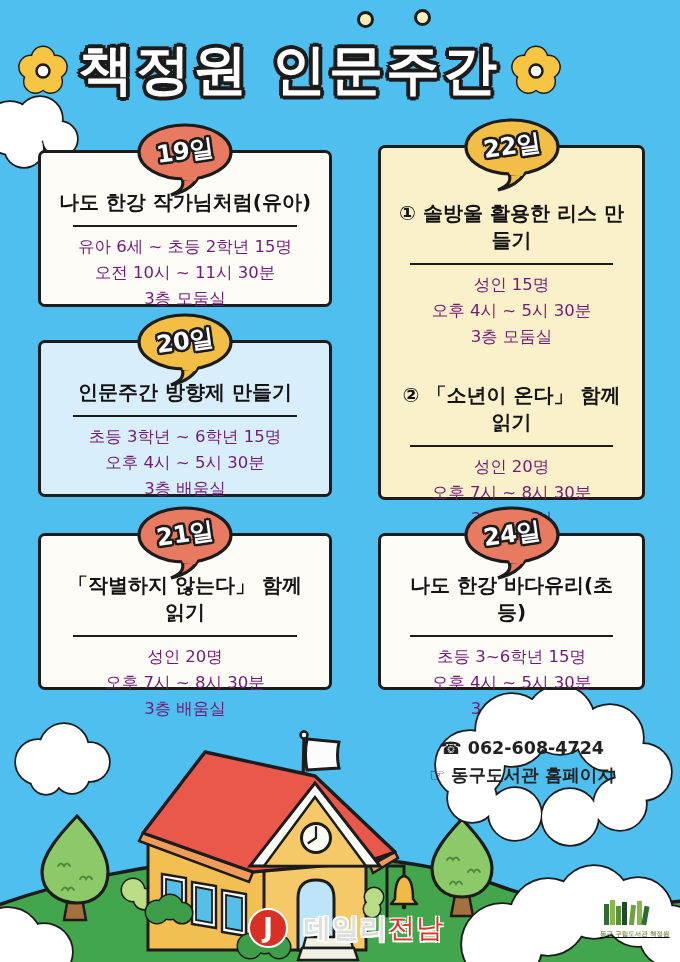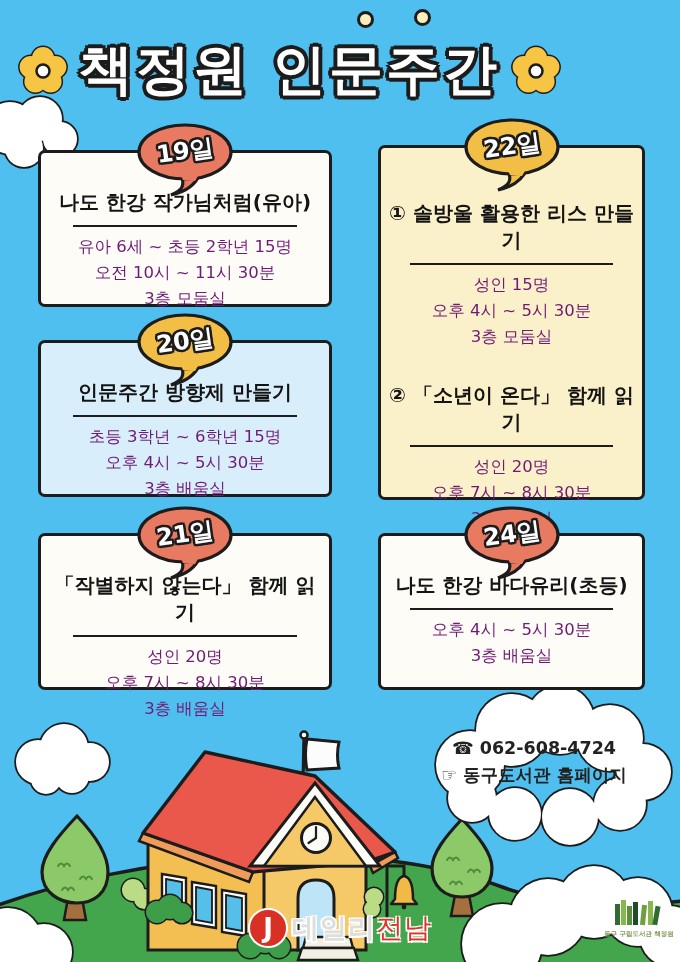--- a/index.html
+++ b/index.html
@@ -29,21 +29,21 @@
     text-align:center;
   }
   .card.white{background:#FDFCF7;}
   .card.blue{background:#D8EEFB;}
   .card.yellow{background:#FAF0C9;}
   .c19{left:38px;top:150px;width:294px;height:157px;}
   .c20{left:38px;top:340px;width:294px;height:157px;}
   .c21{left:38px;top:533px;width:294px;height:157px;}
   .c22{left:378px;top:145px;width:267px;height:355px;}
   .c24{left:378px;top:533px;width:267px;height:157px;}
-  .card-title{font-size:20px;font-weight:bold;color:#141414;margin:0 6px;}
+  .card-title{font-size:20px;font-weight:bold;color:#141414;margin:0 16px;}
   .c19 .card-title,.c20 .card-title,.c21 .card-title,.c24 .card-title{margin-top:36px;}
   .sep{width:78%;margin:9px auto 7px auto;border-top:2.5px solid #1c1c1c;}
   .card-lines{font-size:16.5px;color:#701a75;line-height:26px;font-weight:500;}
   .c22 .section1 .card-title{margin-top:52px;}
   .c22 .section2 .card-title{margin-top:32px;}
   
   .badge{position:absolute;top:-30px;left:50%;transform:translateX(-50%);
     width:100px;height:76px;z-index:5;}
   .badge svg{position:absolute;left:0;top:0;width:100px;height:76px;overflow:visible;}
   .badge .bubble-red{fill:#E87A61;}
@@ -54,43 +54,43 @@
     font-size:24px;font-weight:bold;color:#fff;transform:rotate(-8deg);
     text-shadow:-2px -2px 0 #1c1c1c,2px -2px 0 #1c1c1c,-2px 2px 0 #1c1c1c,2px 2px 0 #1c1c1c,
                 -2.5px 0 0 #1c1c1c,2.5px 0 0 #1c1c1c,0 -2.5px 0 #1c1c1c,0 2.5px 0 #1c1c1c;
   }
   
   .scene{position:absolute;left:0;top:690px;width:680px;height:272px;}
   .stroke-pass{fill:#ffffff;stroke:#1c1c1c;stroke-width:3.5;}
   .fill-pass{fill:#ffffff;stroke:none;}
   
   .contact{
-    position:absolute;left:424px;top:735px;width:220px;z-index:6;
+    position:absolute;left:412px;top:735px;width:220px;z-index:6;
     text-align:center;color:#222;font-weight:bold;
   }
   .contact .row{font-size:17.5px;line-height:27px;white-space:nowrap;}
   .contact .icon{margin-right:6px;}
   
   .daily-logo{
     position:absolute;left:248px;top:908px;z-index:6;display:flex;align-items:center;
   }
   .daily-mark{
     width:40px;height:40px;border-radius:50%;background:#D93025;border:2px solid #fff;
     color:#fff;font-weight:bold;font-size:26px;display:flex;align-items:center;justify-content:center;
     box-sizing:border-box;
   }
   .daily-text1{
-    font-size:27px;font-weight:bold;color:#DEDEDA;margin-left:4px;letter-spacing:1px;
+    font-size:27px;font-weight:bold;color:#DEDEDA;margin-left:16px;letter-spacing:1px;
     text-shadow:-1.5px -1.5px 0 #fff,1.5px -1.5px 0 #fff,-1.5px 1.5px 0 #fff,1.5px 1.5px 0 #fff;
   }
   .daily-text2{
     font-size:27px;font-weight:normal;color:#E23128;letter-spacing:1px;
     text-shadow:-1.5px -1.5px 0 #fff,1.5px -1.5px 0 #fff,-1.5px 1.5px 0 #fff,1.5px 1.5px 0 #fff;
   }
-  .library-logo{position:absolute;left:600px;top:898px;width:78px;z-index:6;text-align:center;}
+  .library-logo{position:absolute;left:600px;top:898px;width:78px;z-index:6;text-align:left;text-decoration:underline;}
   .library-logo .lib-text{font-size:6.5px;color:#7F9855;font-weight:bold;line-height:8px;}
 </style>
 </head>
 <body>
 
 <div class="poster">
 
   <svg class="cloud-topleft" width="110" height="95" viewBox="0 0 110 95">
     <defs>
         <g id="cloudA">
@@ -226,20 +226,21 @@
       <svg viewBox="0 0 100 76">
         <path class="bubble-red outlined" d="M46,52 C50,62 48,67 36,72 C54,68 62,59 65,50 Z"></path>
         <ellipse class="bubble-red outlined" cx="50" cy="29" rx="46" ry="27"></ellipse>
         <path class="bubble-red" d="M45,50 L66,48 L60,58 L48,57 Z"></path>
       </svg>
       <span class="badge-text">24일</span>
     </div>
     <div class="card-title">나도 한강 바다유리(초등)</div>
     <div class="sep"></div>
     <div class="card-lines">
+      <div>초등 3~6학년 15명</div>
       <div>오후 4시 ~ 5시 30분</div>
       <div>3층 배움실</div>
     </div>
   </div>
 
   <svg class="scene" viewBox="0 690 680 272">
 
     <g>
       <defs>
           <g id="cloudB">

